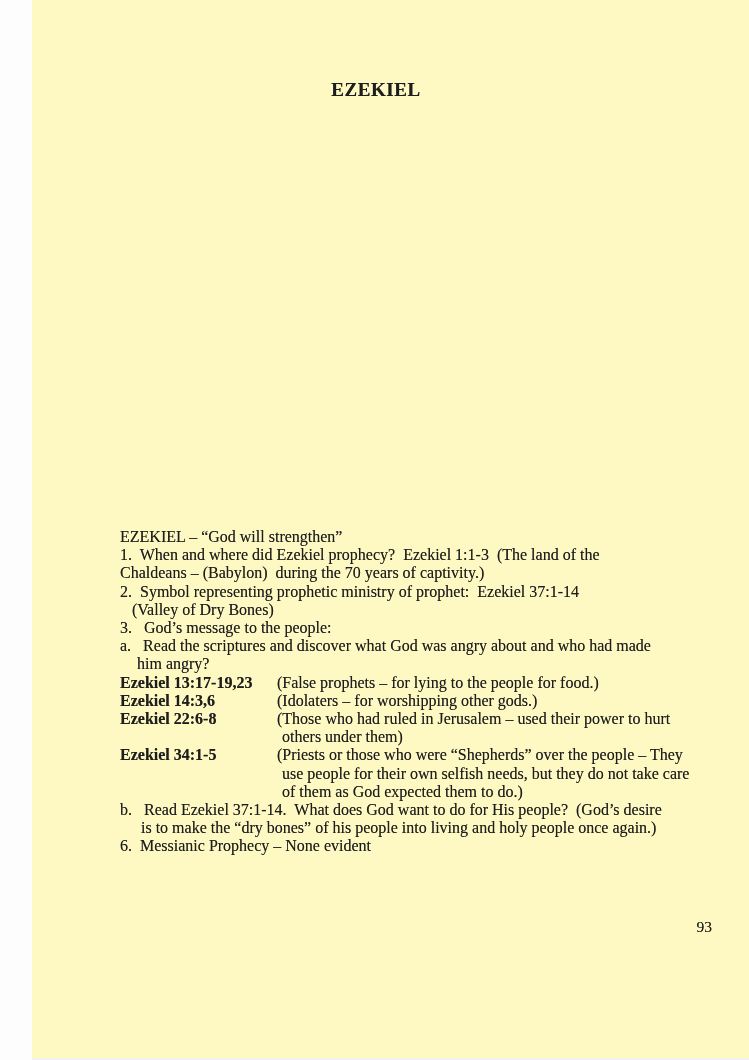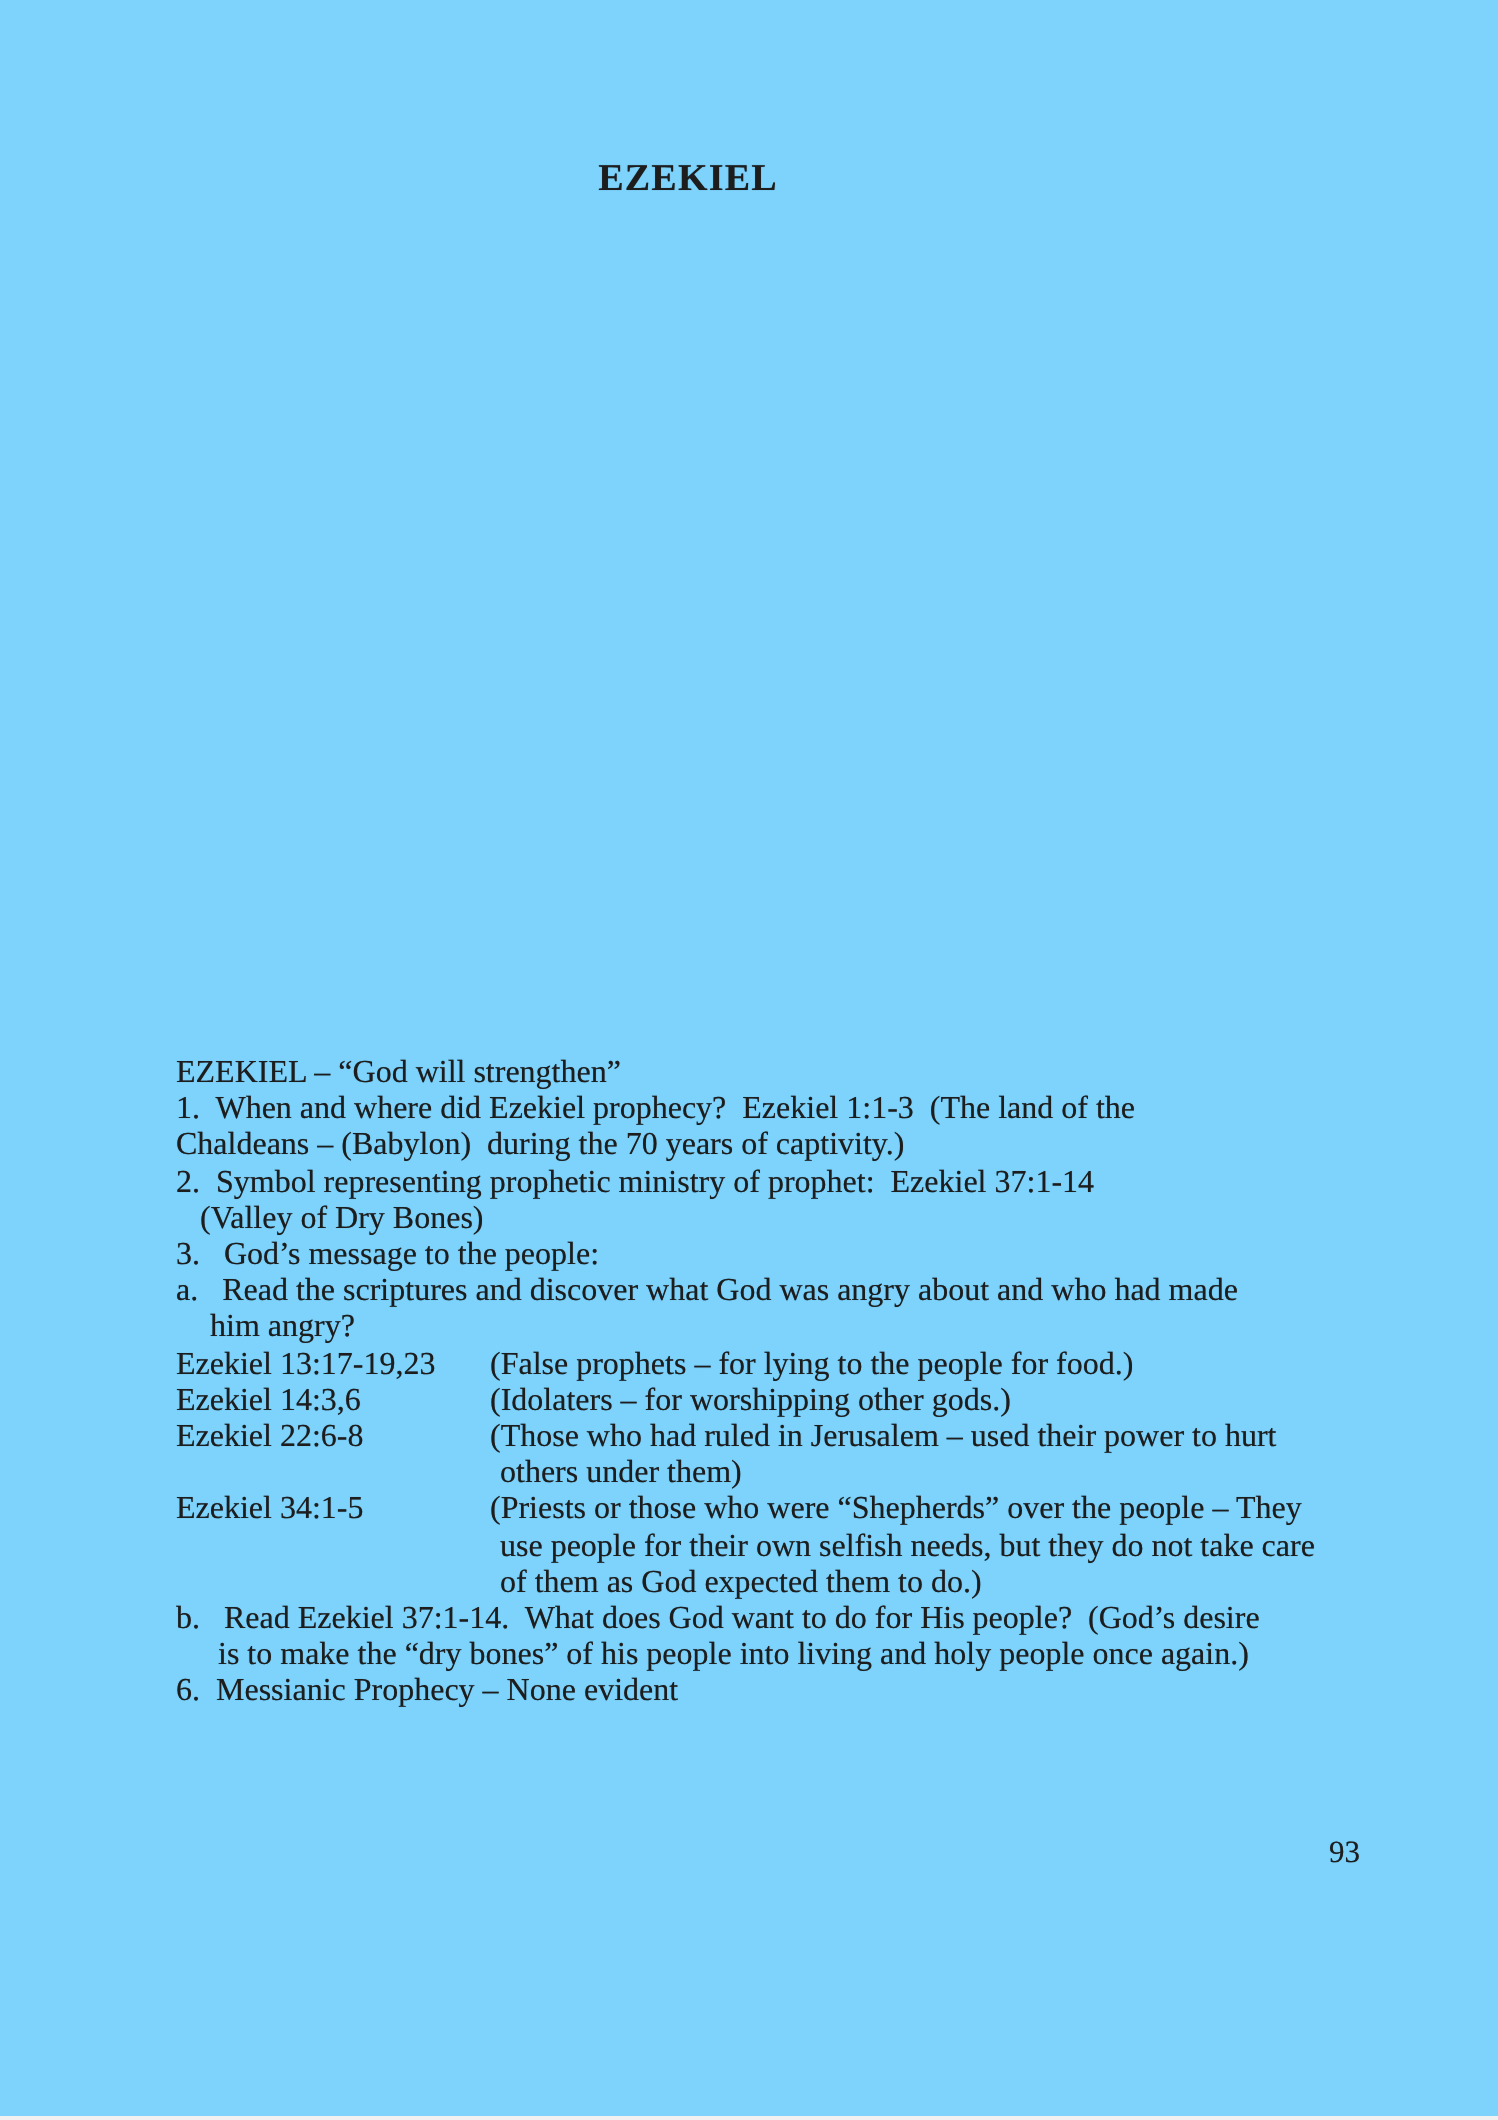--- a/index.html
+++ b/index.html
@@ -6,21 +6,22 @@
   html, body { width:749px; height:1060px; }
   body {
     position:relative;
     background:#fdfdfd;
     font-family:"Liberation Serif","DejaVu Serif",serif;
     color:#1d1d1d;
     overflow:hidden;
   }
   .page {
     position:absolute; inset:0;
-    background:#7dd3fc;
+    background:#fef9c3;
+    margin-left:32px;
   }
   .page-title {
     position:absolute;
     top:79px; left:0; width:688px;
     text-align:center;
     font-size:19px;
     font-weight:bold;
     letter-spacing:0.6px;
     white-space:pre;
     text-shadow:0 0 0.4px rgba(0,0,0,0.55);
@@ -30,21 +31,21 @@
     top:528px; left:88px; width:600px;
     font-size:16px;
     line-height:18.2px;
     text-shadow:0 0 0.35px rgba(0,0,0,0.5);
   }
   .line { min-height:18.2px; white-space:pre; }
   .indent-sm  { padding-left:12px; }
   .indent-md  { padding-left:17px; }
   .indent-md2 { padding-left:21px; }
   .ref-row { display:flex; }
-  .ref-col  { flex:0 0 157px; width:157px; white-space:pre; }
+  .ref-col  { flex:0 0 157px; width:157px; white-space:pre;font-weight:bold; }
   .desc-col { flex:1; white-space:pre; }
   .ref-cont .desc-col { padding-left:5px; }
   .page-number {
     position:absolute;
     top:918px; left:0; width:680px;
     text-align:right;
     font-size:15.5px;
     white-space:pre;
     text-shadow:0 0 0.35px rgba(0,0,0,0.5);
   }

